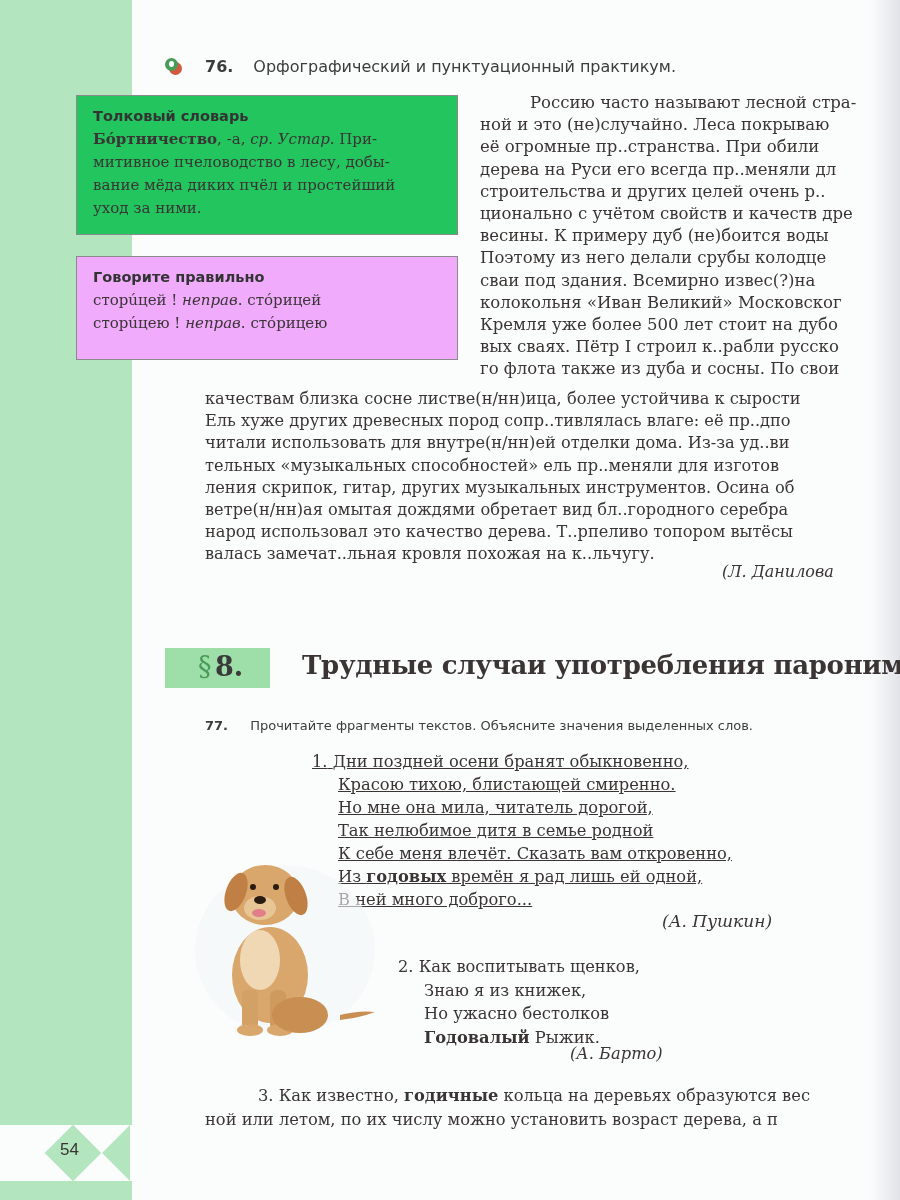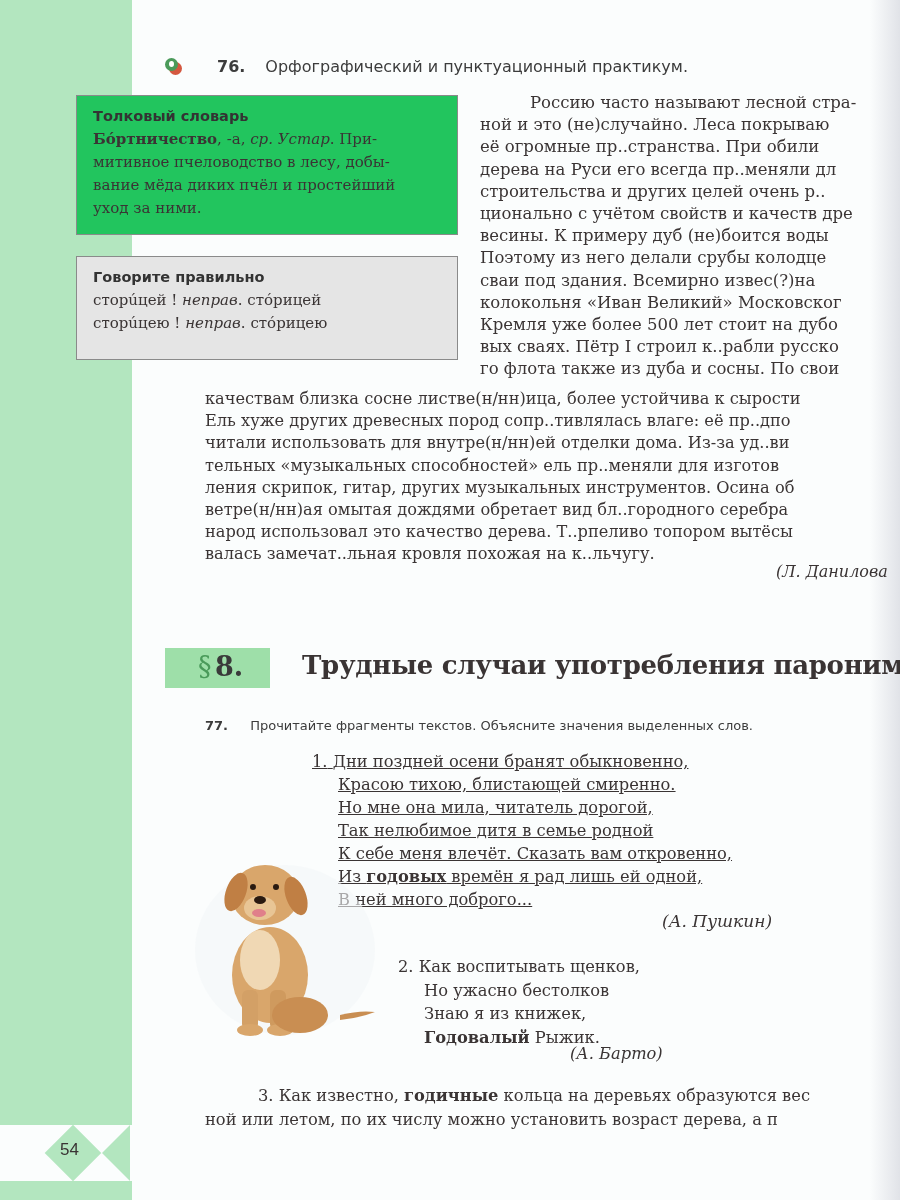--- a/index.html
+++ b/index.html
@@ -7,34 +7,34 @@
   .green-band { position:absolute; left:0; top:0; width:132px; height:1200px; background:#b3e6bf; }
   .binding-shadow { position:absolute; right:0; top:0; width:30px; height:1200px; background:linear-gradient(to right, rgba(230,232,236,0) 0%, rgba(220,222,228,0.85) 100%); }
   .sans { font-family:"DejaVu Sans", sans-serif; }
   .serif { font-family:"DejaVu Serif", serif; }
 
   .ex-header { position:absolute; left:165px; top:57px; display:flex; align-items:center; gap:0; font-size:16px; color:#3c3c3c; }
   .ex-icon { width:18px; height:18px; position:relative; margin-right:22px; }
   .ex-icon .c1 { position:absolute; left:4px; top:4px; width:13px; height:13px; border-radius:50%; background:#d4573f; }
   .ex-icon .c2 { position:absolute; left:0; top:0; width:13px; height:13px; border-radius:50%; background:#4a9a5a; }
   .ex-icon .c3 { position:absolute; left:4px; top:3px; width:5px; height:6px; border-radius:50%; background:#fff; }
-  .ex-num { font-weight:bold; margin-right:20px;margin-left:12px; }
+  .ex-num { font-weight:bold; margin-right:20px; }
 
   .box { position:absolute; border:1.5px solid #8a8a8a; box-sizing:border-box; padding:12px 16px 10px 16px; }
   .box-dict { left:76px; top:95px; width:382px; height:140px; background:#22c55e; }
-  .box-speak { left:76px; top:256px; width:382px; height:104px; background:#e5e5e5; }
+  .box-speak { left:76px; top:256px; width:382px; height:104px; background:#f0abfc; }
   .box-title { font-family:"DejaVu Sans", sans-serif; font-weight:bold; font-size:14.5px; color:#333; margin-bottom:4px; }
   .box-body { font-size:15px; line-height:23px; color:#3a3434; }
   .box-body b { font-weight:bold; }
 
   .col-text { position:absolute; left:480px; top:92px; width:440px; font-size:16.5px; line-height:22.2px; white-space:nowrap; }
   .full-text { position:absolute; left:205px; top:388px; width:720px; font-size:16.2px; line-height:22.2px; white-space:nowrap; }
   .line { display:block; height:22.2px; }
   .indent { padding-left:50px; }
-  .source { position:absolute; top:562px; left:776px; font-style:italic; font-size:16px; white-space:nowrap; }
+  .source { position:absolute; top:562px; left:722px; font-style:italic; font-size:16px; white-space:nowrap; }
 
   .section-badge { position:absolute; left:165px; top:648px; width:105px; height:40px; background:#9edfa9; }
   .section-badge span { position:absolute; left:38px; top:3px; font-size:27px; font-weight:bold; color:#3a3a3a; }
   .section-badge .sym { color:#4a9a5a; font-weight:normal; left:33px; }
   .section-badge .num { left:50px; }
   .section-title { position:absolute; left:302px; top:650px; font-size:26px; font-weight:bold; white-space:nowrap; color:#3a3434; font-family:"DejaVu Serif", serif; letter-spacing:-0.3px; }
 
   .ex77 { position:absolute; left:205px; top:718px; font-size:13px; color:#3c3c3c; white-space:nowrap; }
   .ex77 .num { font-weight:bold; margin-right:18px; }
 
@@ -157,22 +157,22 @@
   <ellipse cx="106" cy="46" rx="10" ry="20" fill="#c07f44" transform="rotate(-20 106 46)"></ellipse>
   <ellipse cx="70" cy="58" rx="16" ry="12" fill="#e8c595"></ellipse>
   <circle cx="63" cy="37" r="3" fill="#2a1a10"></circle>
   <circle cx="86" cy="37" r="3" fill="#2a1a10"></circle>
   <ellipse cx="70" cy="50" rx="6" ry="4" fill="#2a1a10"></ellipse>
   <ellipse cx="69" cy="63" rx="7" ry="4" fill="#e07f8a"></ellipse>
 </svg>
 
 <div class="poem2 serif">
   <span class="pl"><span>2.</span> <span>Как воспитывать щенков,</span></span>
+  <span class="pl cont">Знаю я из книжек,</span>
   <span class="pl cont">Но ужасно бестолков</span>
-  <span class="pl cont">Знаю я из книжек,</span>
   <span class="pl cont"><b>Годовалый</b><span> Рыжик.</span></span>
 </div>
 <div class="src-barto serif">(А. Барто)</div>
 
 <div class="para3 serif">
   <span class="pl first"><span>3. Как известно, </span><b>годичные</b><span> кольца на деревьях образуются вес</span></span>
   <span class="pl">ной или летом, по их числу можно установить возраст дерева, а п</span>
 </div>
 
 <div class="page-num-area"></div>

